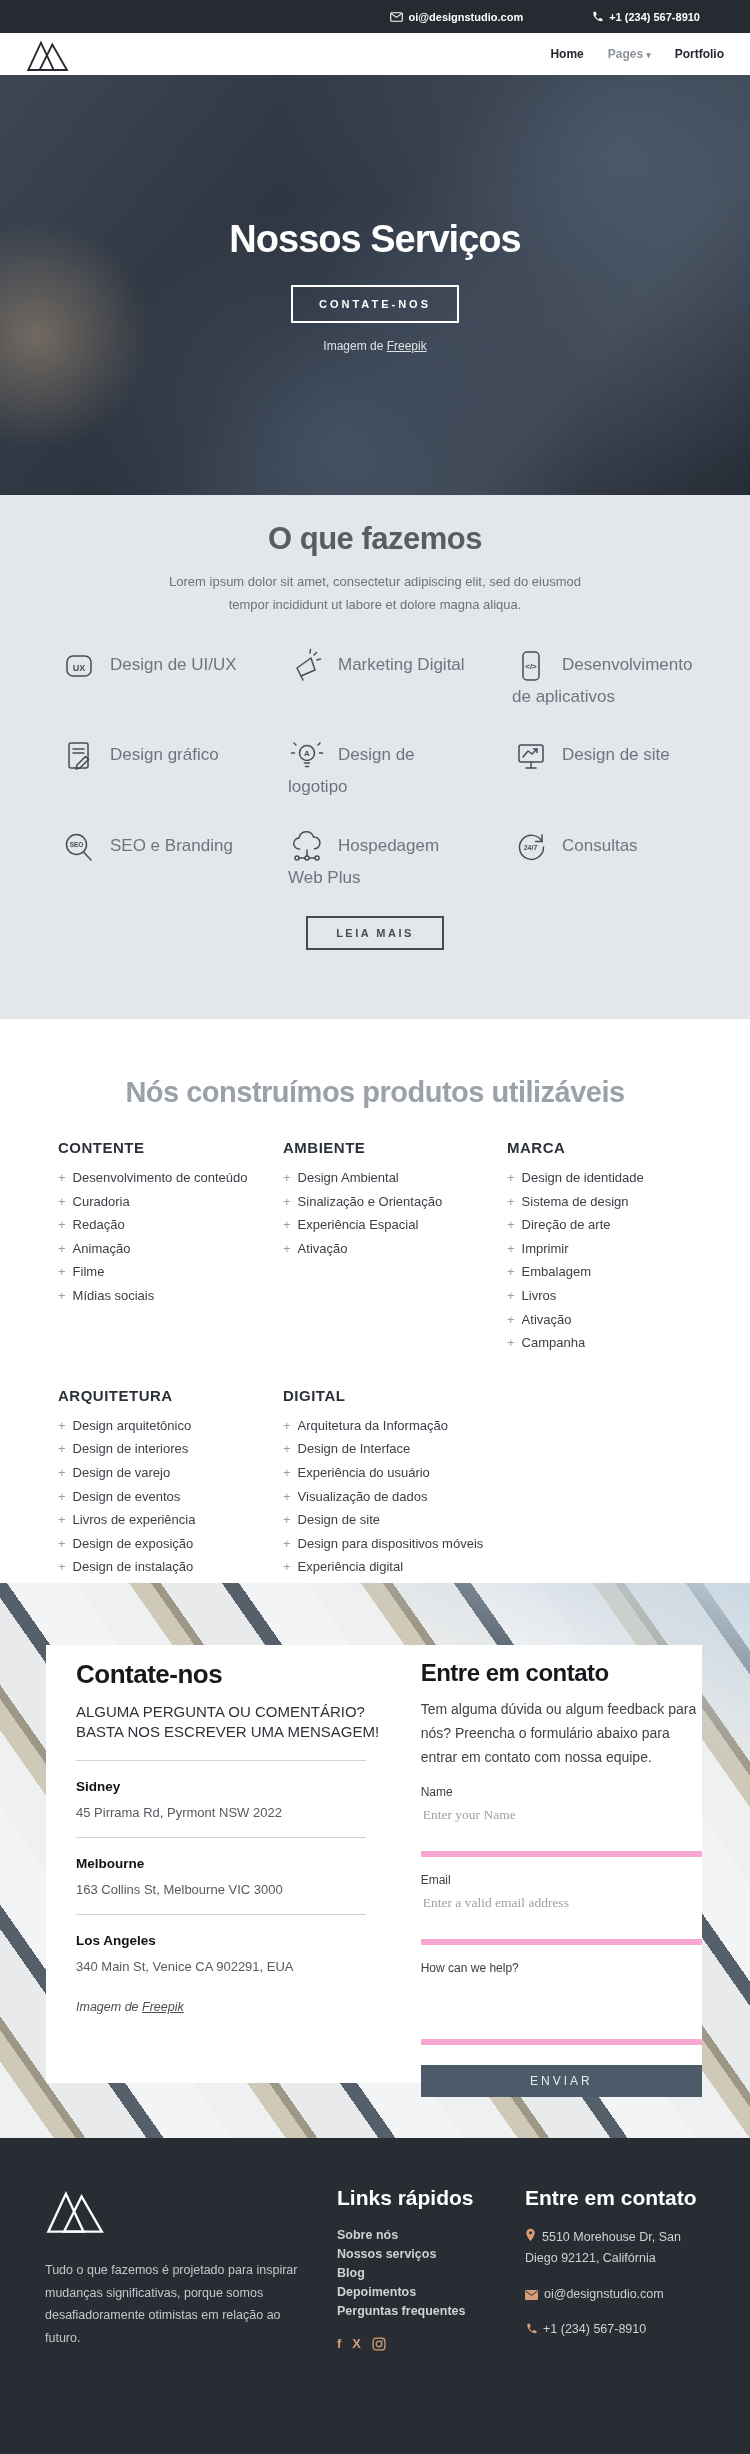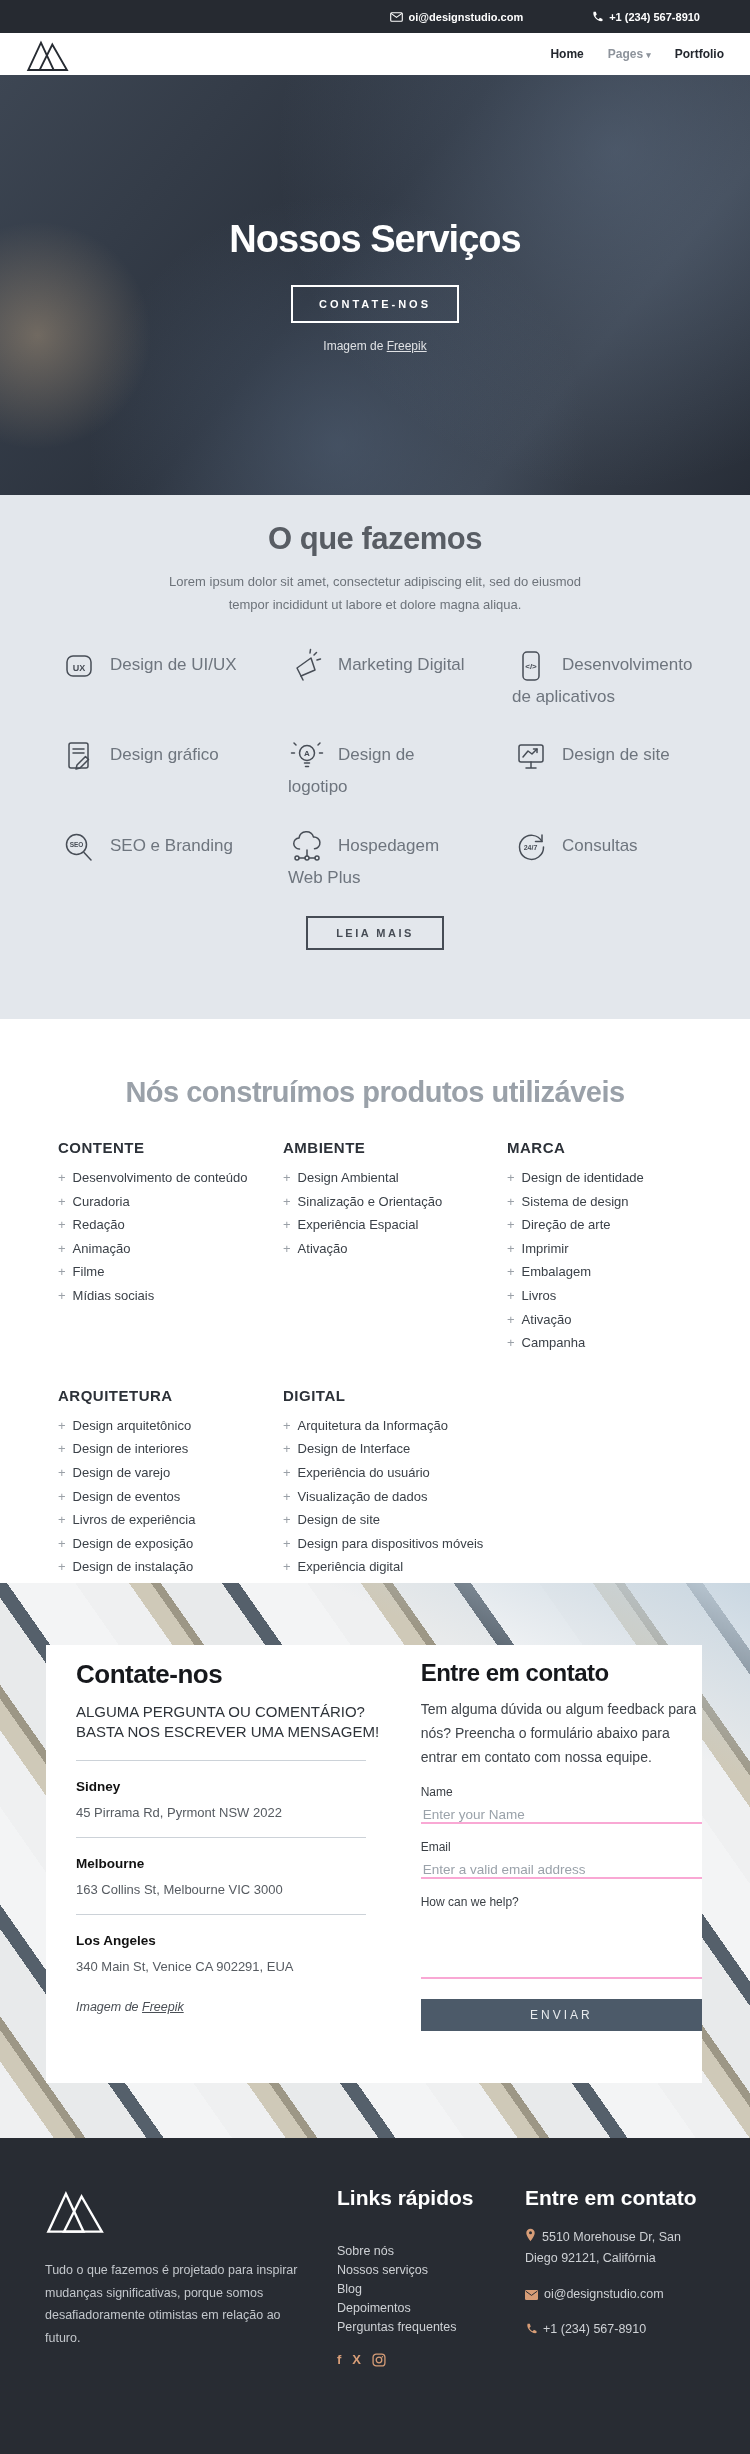--- a/index.html
+++ b/index.html
@@ -65,32 +65,32 @@
   hr.div { border:none; border-top:1px solid #ccd2d8; margin-top:17px; width:290px; }
   .office h4 { margin-top:18px; font-size:13.5px; color:#111; }
   .office p { margin-top:11px; font-size:13px; color:#565b61; }
   .card-credit { margin-top:26px; font-style:italic; font-size:12.5px; color:#4a4f55; }
   .card-credit a { text-decoration:underline; }
 
   .card-right { margin-left:30px; width:295px; }
   .card-right h2 { font-size:24px; color:#16181c; letter-spacing:-.5px; }
   .form-intro { margin-top:10px; font-size:14px; line-height:24px; color:#3f444a; }
   .flabel { display:block; margin-top:16px; font-size:12px; color:#3b4046; }
-  .finput { display:block; width:100%; border:none; border-bottom:2px solid #f9a8d4; padding:8px 2px 0; font-size:13.5px; color:#333; background:transparent; font-family:Liberation Sans, sans-serif; outline:none; }
+  .finput { display:block; width:100%; border:none; border-bottom:6px solid #f9a8d4; padding:8px 2px 28px; font-size:13.5px; color:#333; background:transparent; font-family:Liberation Serif, serif; outline:none; }
   .finput::placeholder { color:#9aa2aa; }
   textarea.finput { height:70px; resize:none; }
   .submit { margin-top:20px; width:100%; background:#4c5a69; border:none; color:#e8ebee; font-size:12px; letter-spacing:3px; padding:9px 0; font-family:inherit; cursor:pointer; }
 
   
   footer { height:359px; background:#282c33; padding:48px 45px 0; display:flex; flex-direction:column; }
   .fcols { display:grid; grid-template-columns:292px 188px 1fr; }
   .fcol1 svg { display:block; }
   .fcol1 p { margin-top:26px; font-size:12.5px; line-height:1.8; color:#c3c7cc; max-width:272px; }
   .fcol h3 { font-size:21px; color:#fff; font-weight:600; }
-  .fcol2 ul { list-style:none; margin-top:32px; }
+  .fcol2 ul { list-style:none; margin-top:16px;font-weight:bold; }
   .fcol2 li { font-size:12.5px; line-height:19px; color:#ced1d5; cursor:pointer; }
   .social { margin-top:15px; display:flex; gap:11px; align-items:center; }
   .social .glyph { color:#d79d77; font-weight:700; font-size:13px; cursor:pointer; }
   .frow { margin-top:14px; font-size:12.5px; line-height:1.7; color:#ced1d5; }
   .frow:first-of-type { margin-top:17px; }
   .frow svg { vertical-align:-2px; margin-right:6px; }
   .fcredit { margin-top:auto; margin-bottom:26px; text-align:right; font-size:11.5px; color:#b4b8bd; }
   .fcredit a { text-decoration:underline; }
 </style>
 </head>

